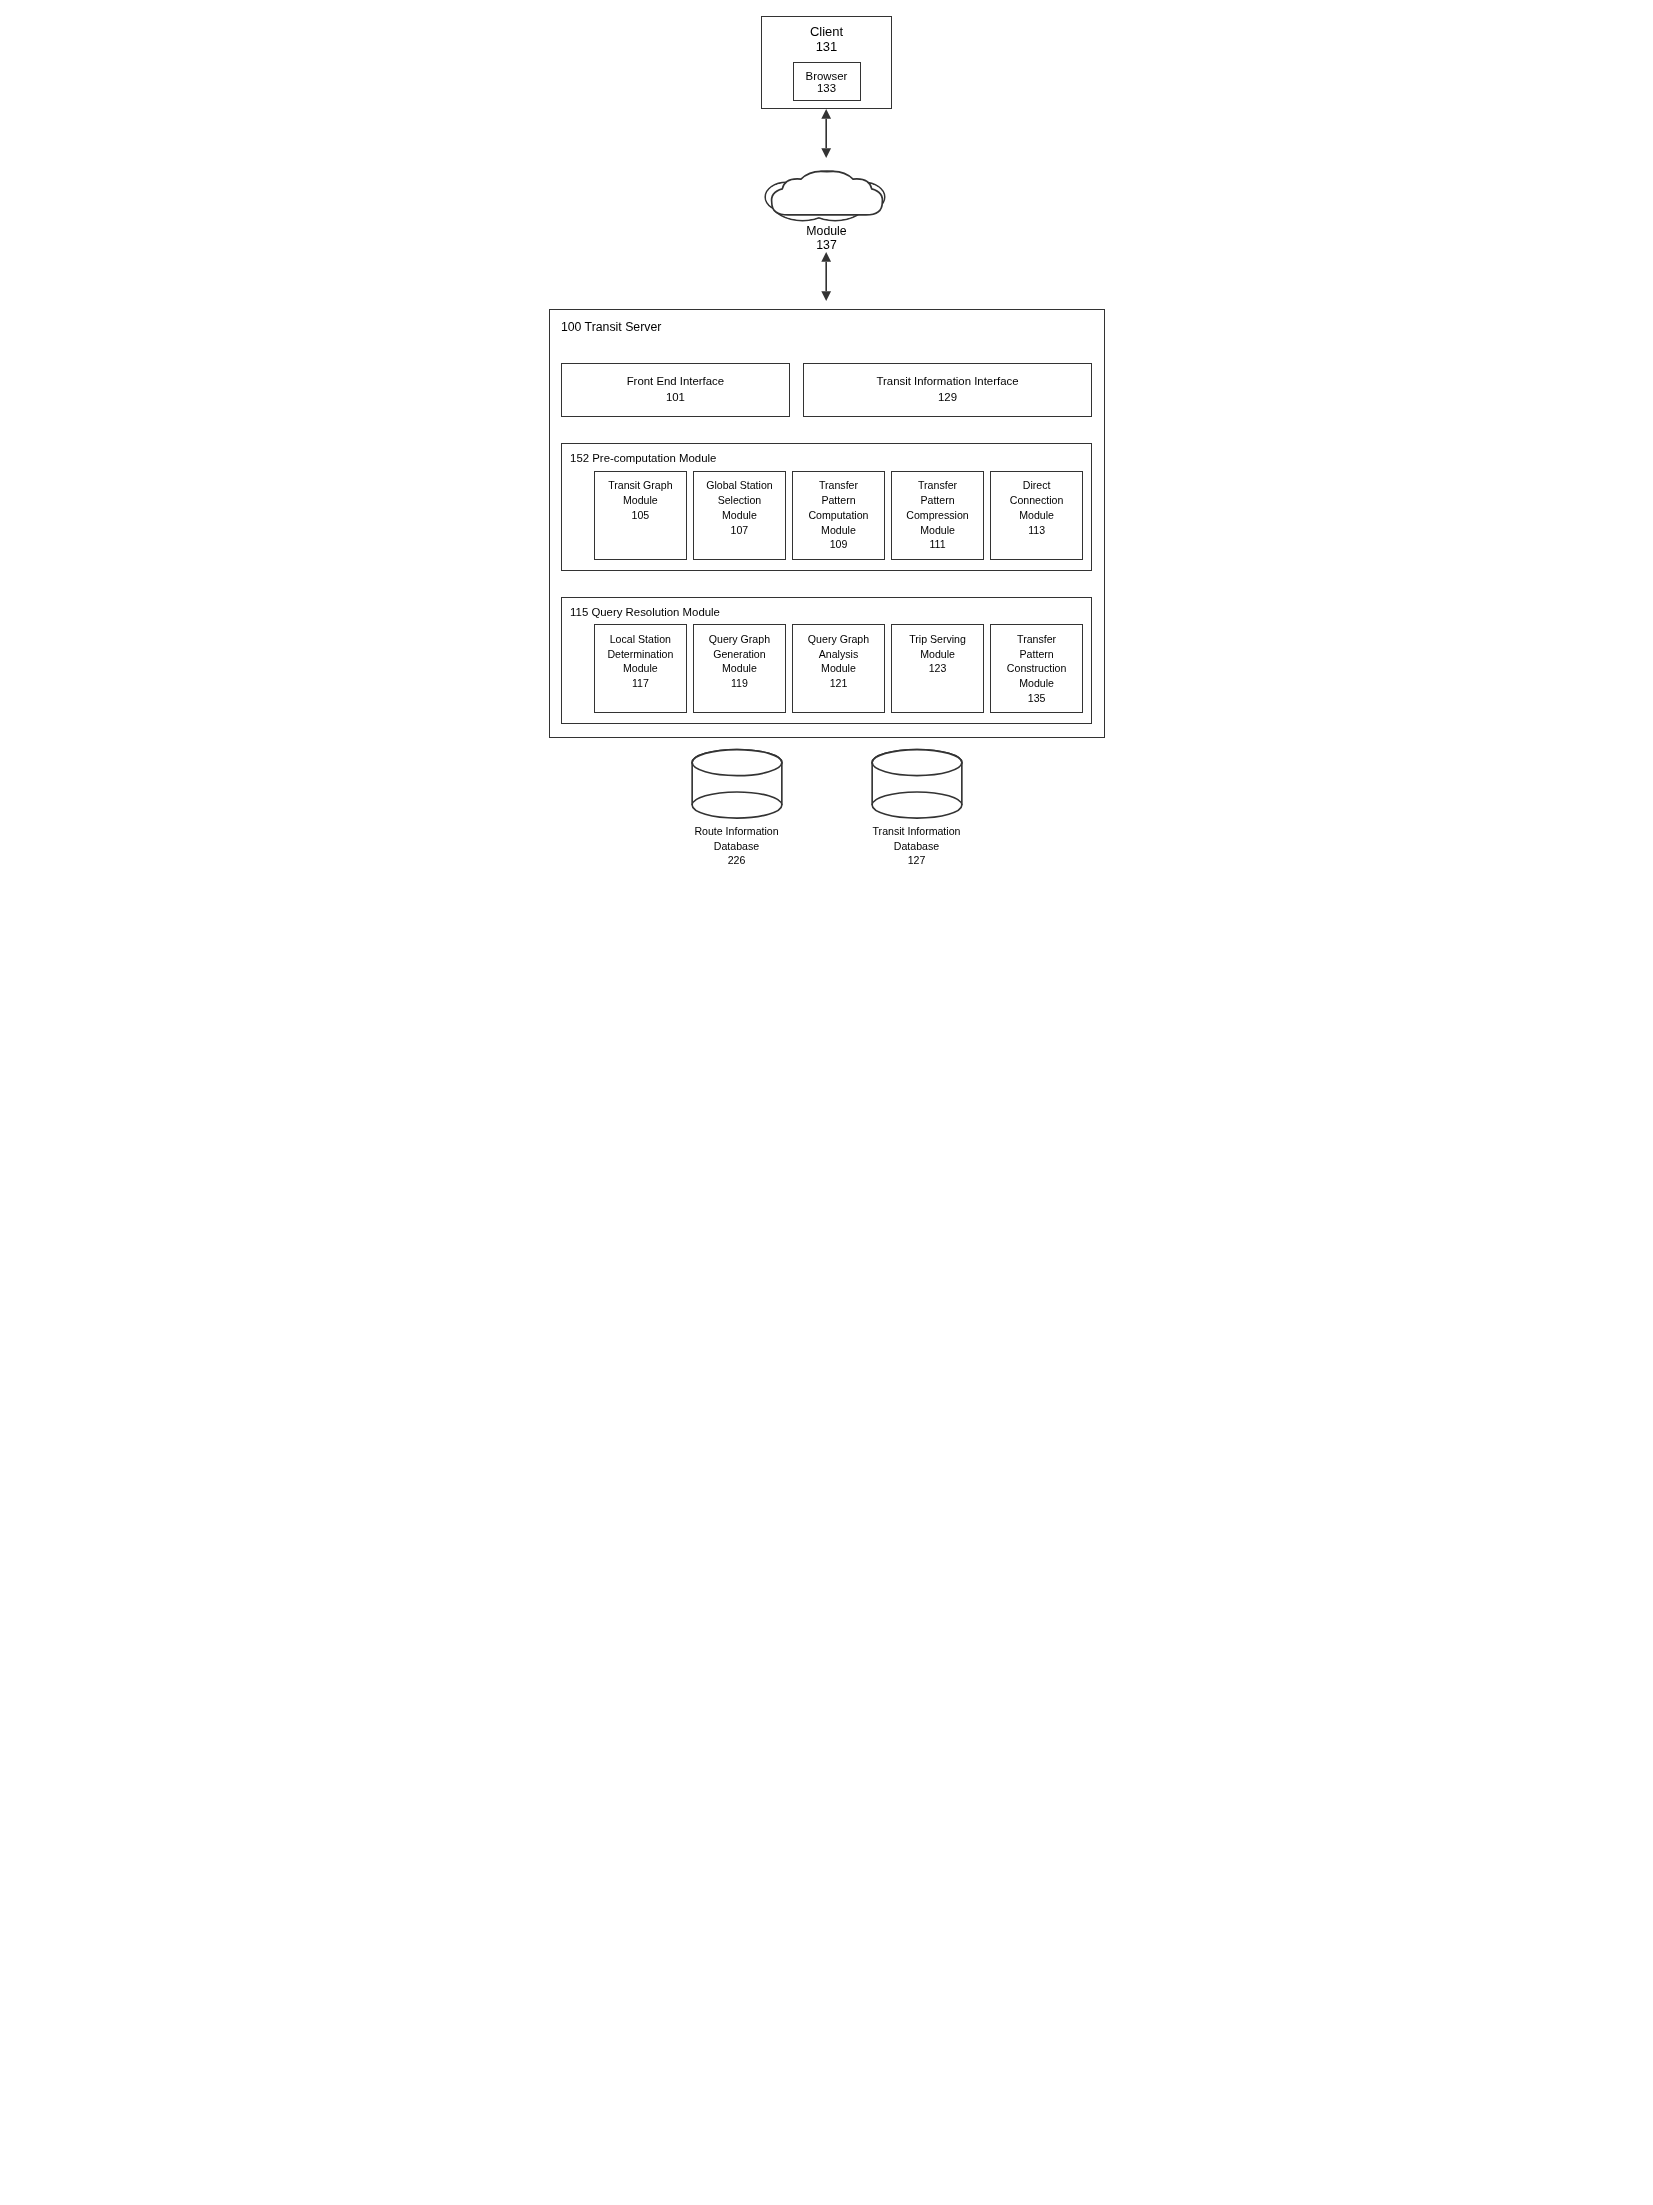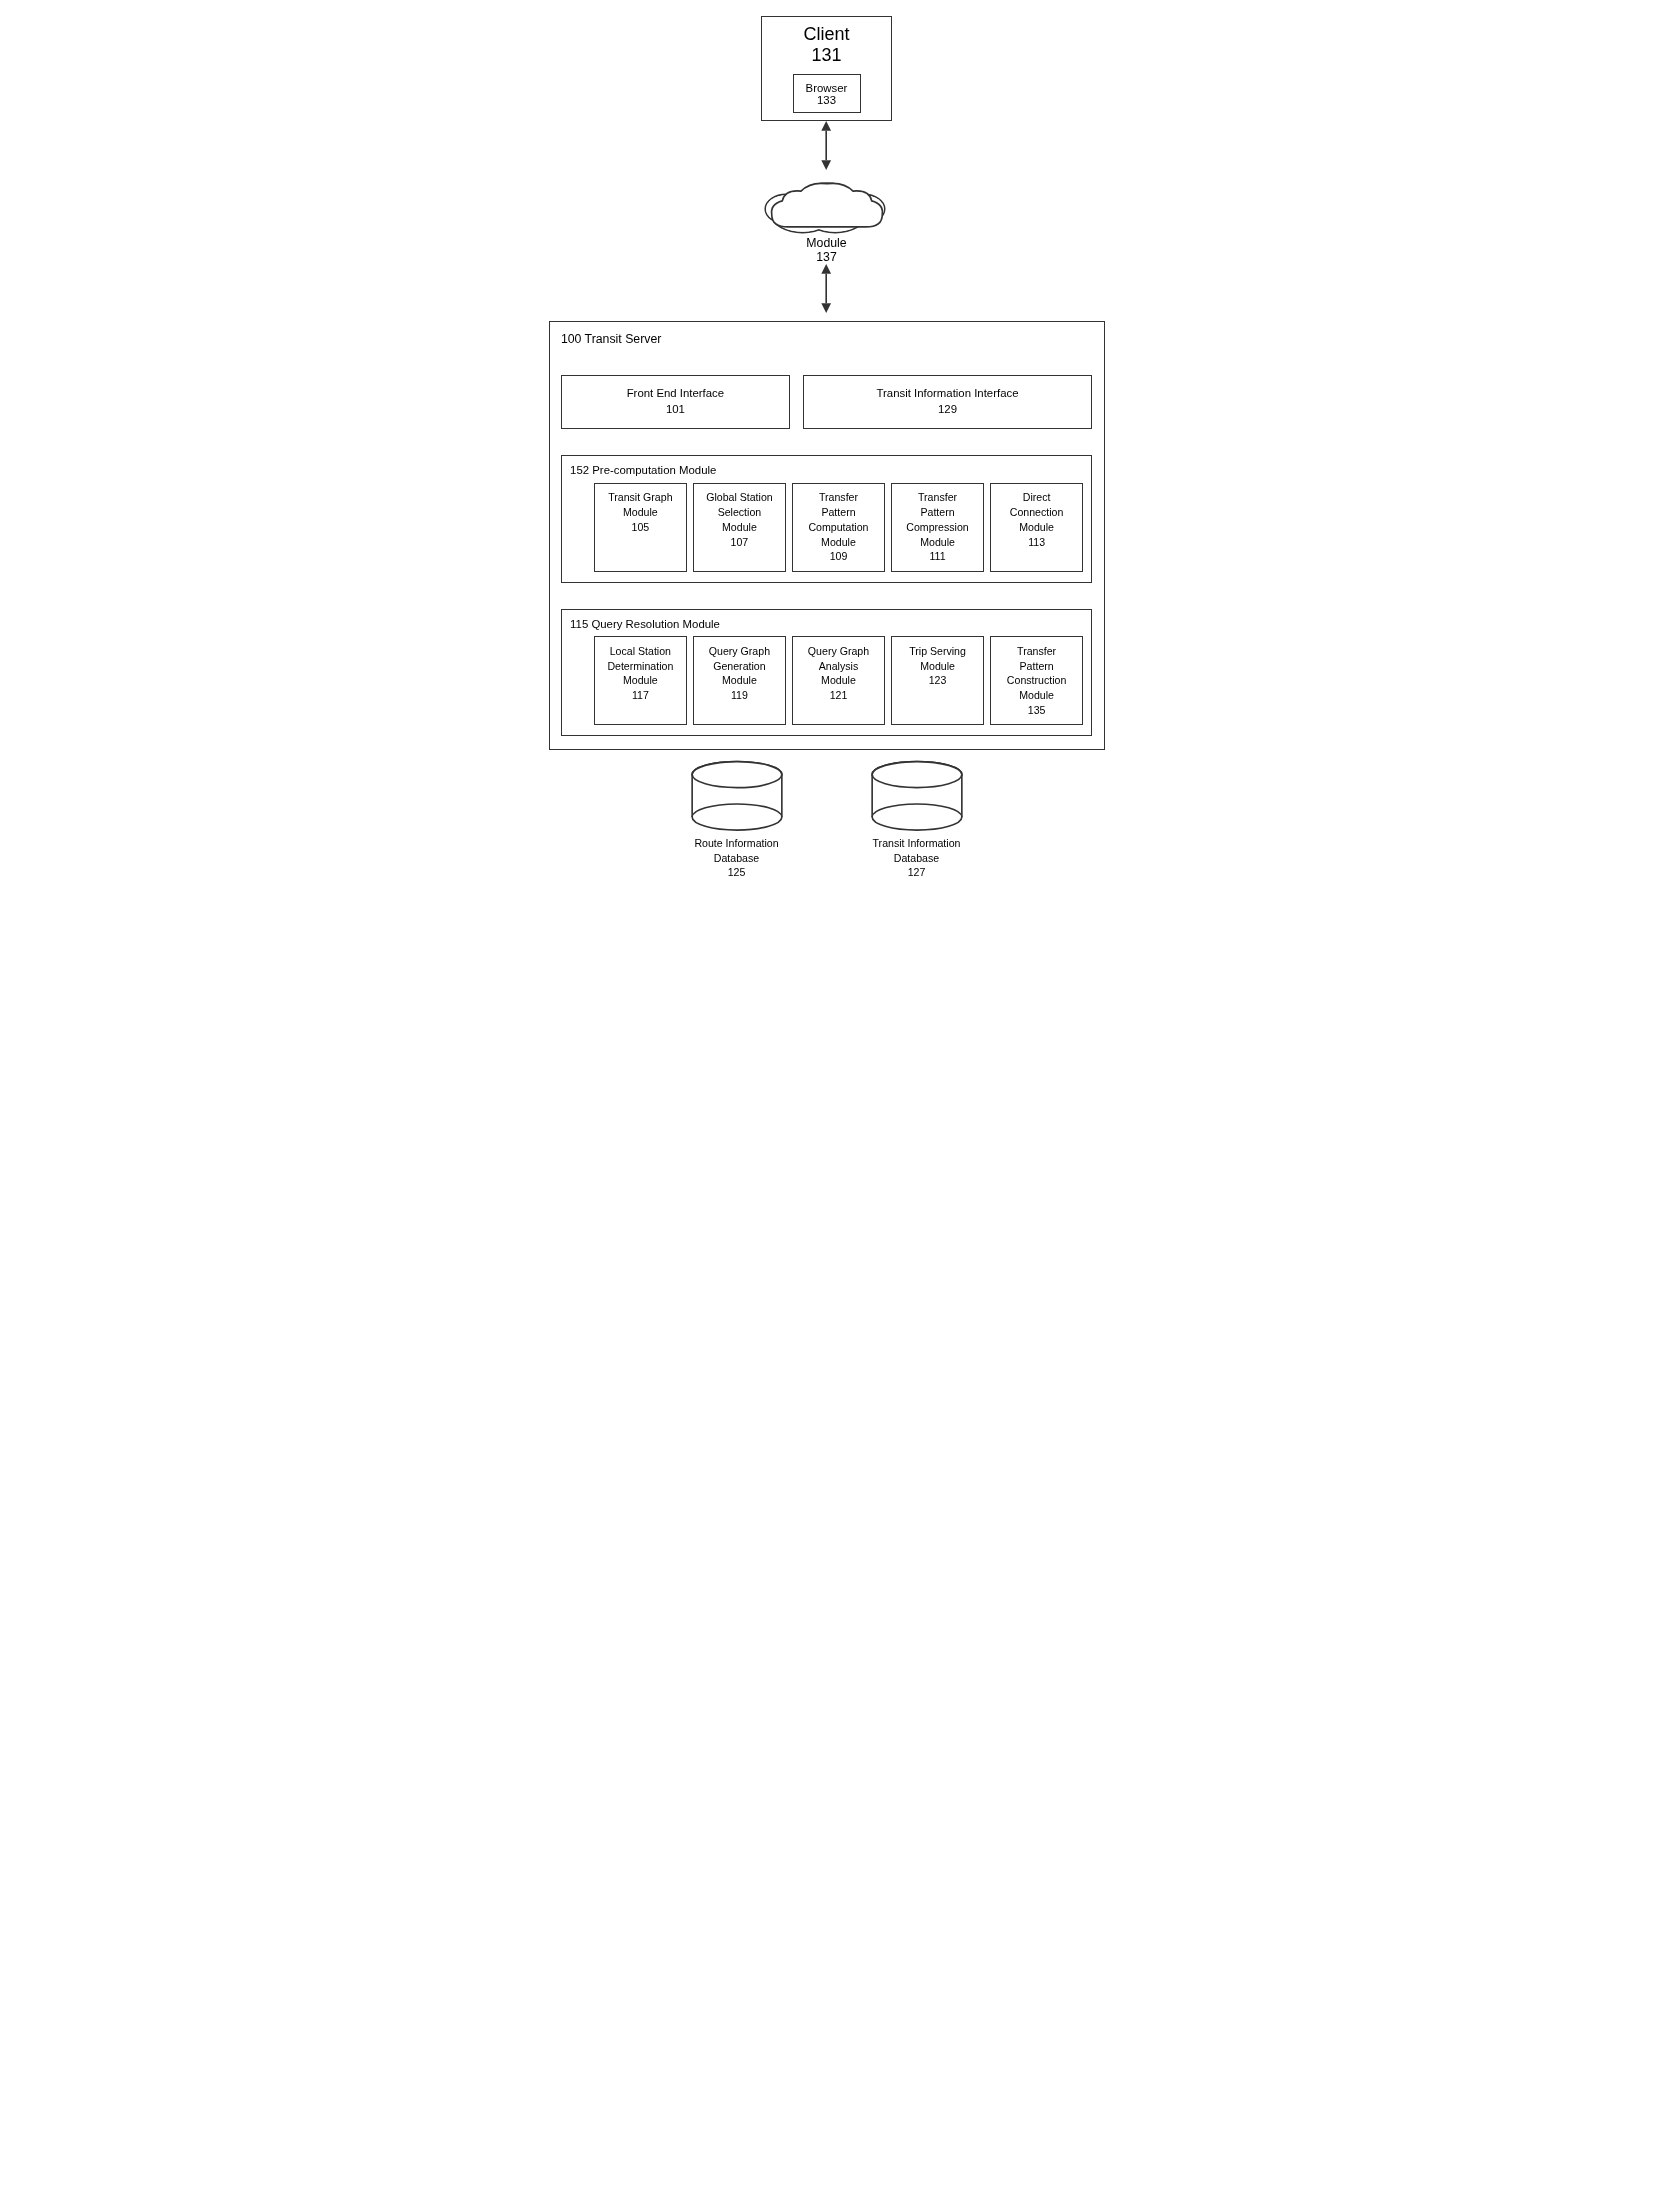--- a/index.html
+++ b/index.html
@@ -25,21 +25,21 @@
       width: 131px;
       min-height: 82px;
       display: flex;
       flex-direction: column;
       align-items: center;
       justify-content: flex-start;
       padding: 6.5px;
       position: relative;
     }
     .client-label {
-      font-size: 18px;
+      font-size: 13px;
       font-weight: normal;
       text-align: center;
       margin-bottom: 4.9px;
     }
     .browser-box {
       border: 1.6px solid #333;
       width: 68px;
       padding: 6.5px 9.8px;
       text-align: center;
       font-size: 11.4px;
@@ -262,21 +262,21 @@
         <ellipse cx="65" cy="20" rx="55" ry="16" fill="white" stroke="#333" stroke-width="2"></ellipse>
         <rect x="10" y="20" width="110" height="52" fill="white" stroke="none"></rect>
         <line x1="10" y1="20" x2="10" y2="72" stroke="#333" stroke-width="2"></line>
         <line x1="120" y1="20" x2="120" y2="72" stroke="#333" stroke-width="2"></line>
         <ellipse cx="65" cy="72" rx="55" ry="16" fill="white" stroke="#333" stroke-width="2"></ellipse>
 
         <ellipse cx="65" cy="20" rx="55" ry="16" fill="white" stroke="#333" stroke-width="2"></ellipse>
       </svg>
       <div class="db-label">
         <span>Route Information Database</span><br>
-        <span>125</span>
+        <span>226</span>
       </div>
     </div>
 
     <div class="database-item">
       <svg width="106" height="74" viewBox="0 0 130 90">
         <ellipse cx="65" cy="20" rx="55" ry="16" fill="white" stroke="#333" stroke-width="2"></ellipse>
         <rect x="10" y="20" width="110" height="52" fill="white" stroke="none"></rect>
         <line x1="10" y1="20" x2="10" y2="72" stroke="#333" stroke-width="2"></line>
         <line x1="120" y1="20" x2="120" y2="72" stroke="#333" stroke-width="2"></line>
         <ellipse cx="65" cy="72" rx="55" ry="16" fill="white" stroke="#333" stroke-width="2"></ellipse>

